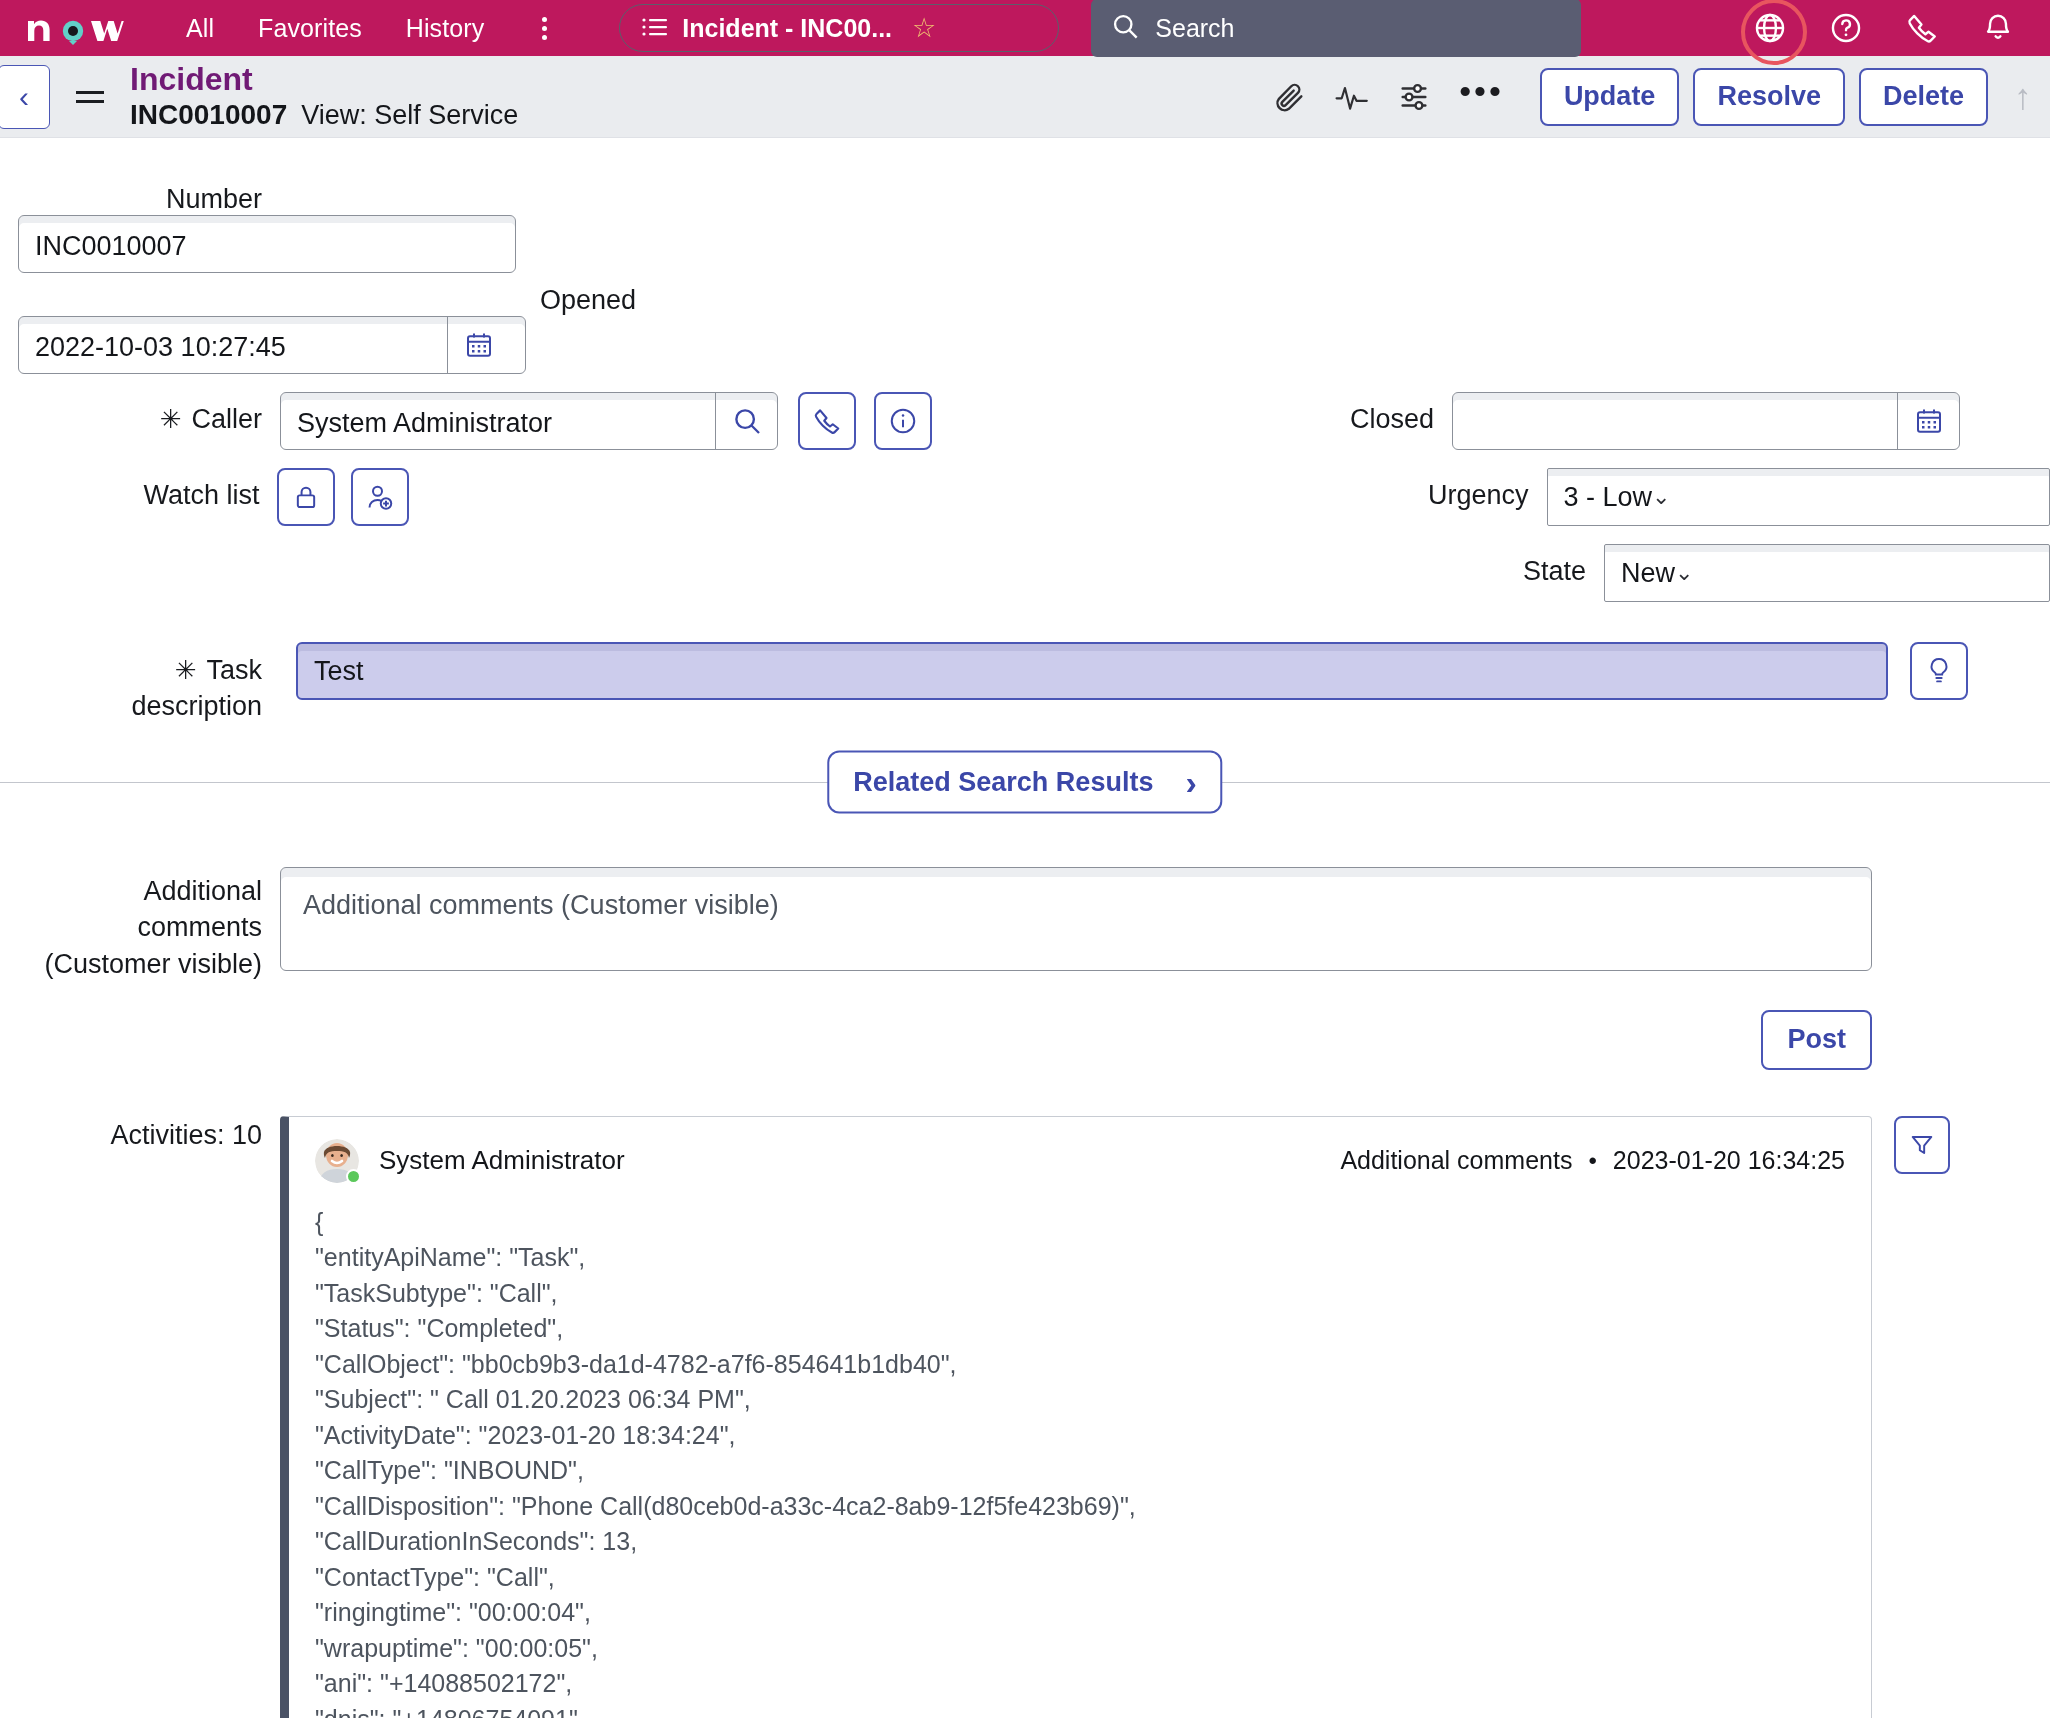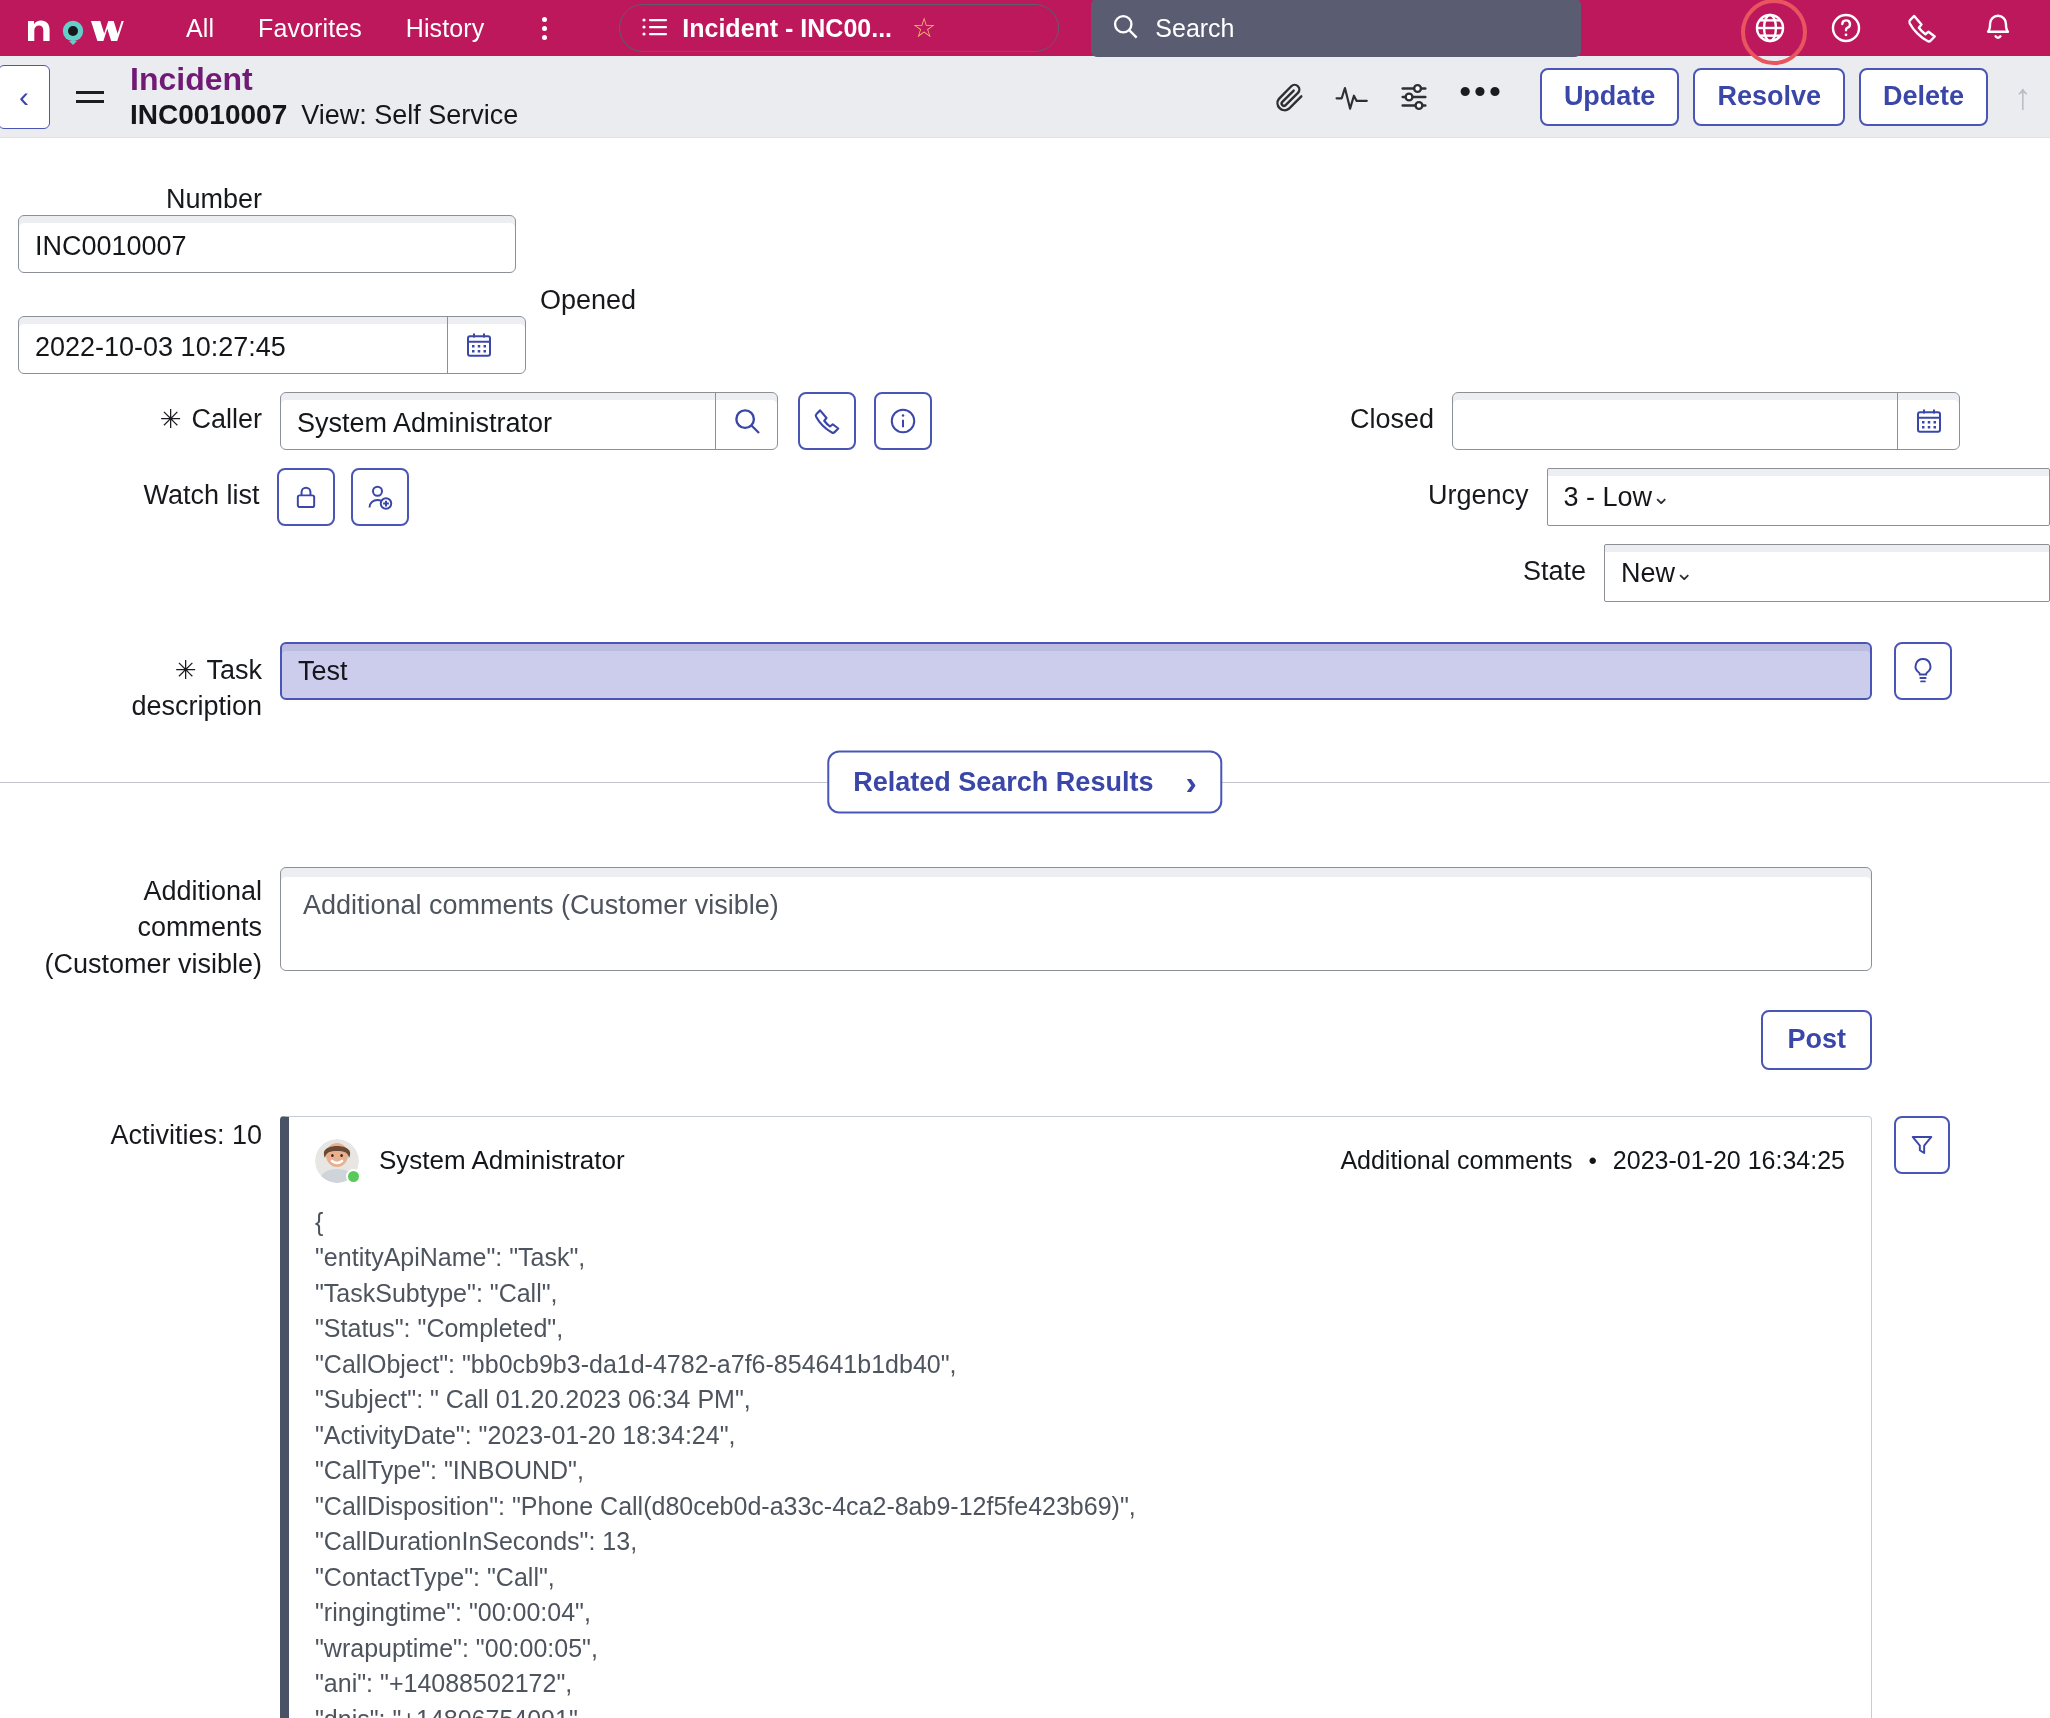--- a/index.html
+++ b/index.html
@@ -428,21 +428,21 @@
   </div>
 
   <div class="row" style="margin-top:40px;">
     <div class="lbl" style="width:262px;flex-direction:column;align-items:flex-end;gap:2px;line-height:1.25;">
       <span style="display:flex;gap:10px;align-items:baseline;">
         <span class="req">✳</span>
         <span>Task</span>
       </span>
       <span>description</span>
     </div>
-    <div class="sd-input" style="width:1592px;margin-left:18px;">
+    <div class="sd-input" style="width:1592px;margin-left:34px;">
       <span class="val">Test</span>
     </div>
     <div class="sq-btn" style="margin-left:22px;">
       <svg width="28" height="30" viewBox="0 0 24 26" fill="none" stroke="#3b47a8" stroke-width="1.7" stroke-linecap="round">
         <path d="M12 2.6a6.4 6.4 0 0 0-3.6 11.7c.6.5.9 1.1.9 1.8h5.4c0-.7.3-1.3.9-1.8A6.4 6.4 0 0 0 12 2.6z"></path>
         <line x1="9.7" y1="19" x2="14.3" y2="19"></line>
           <line x1="10.4" y1="22" x2="13.6" y2="22"></line>
       </svg>
     </div>
   </div>

